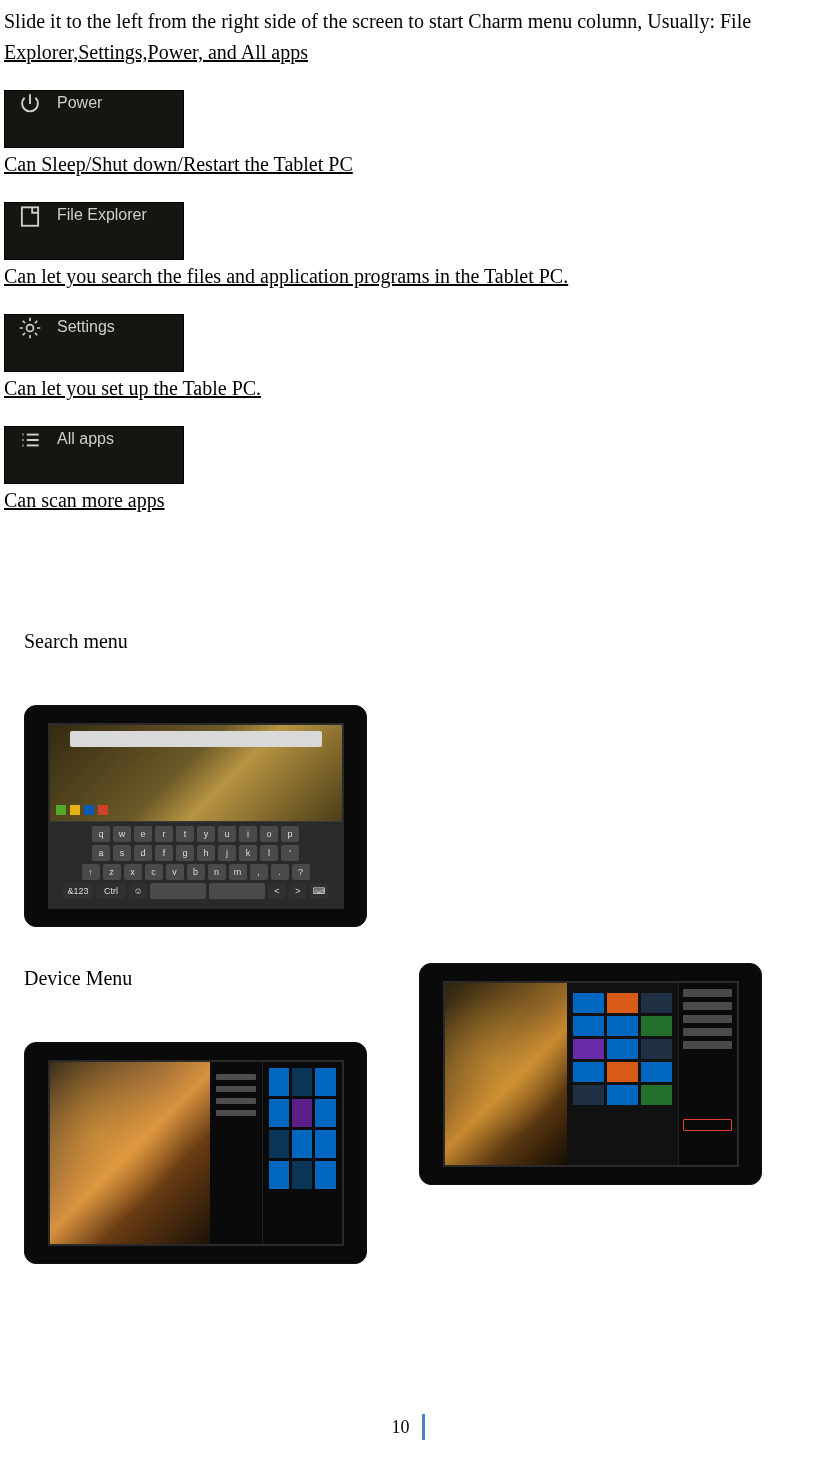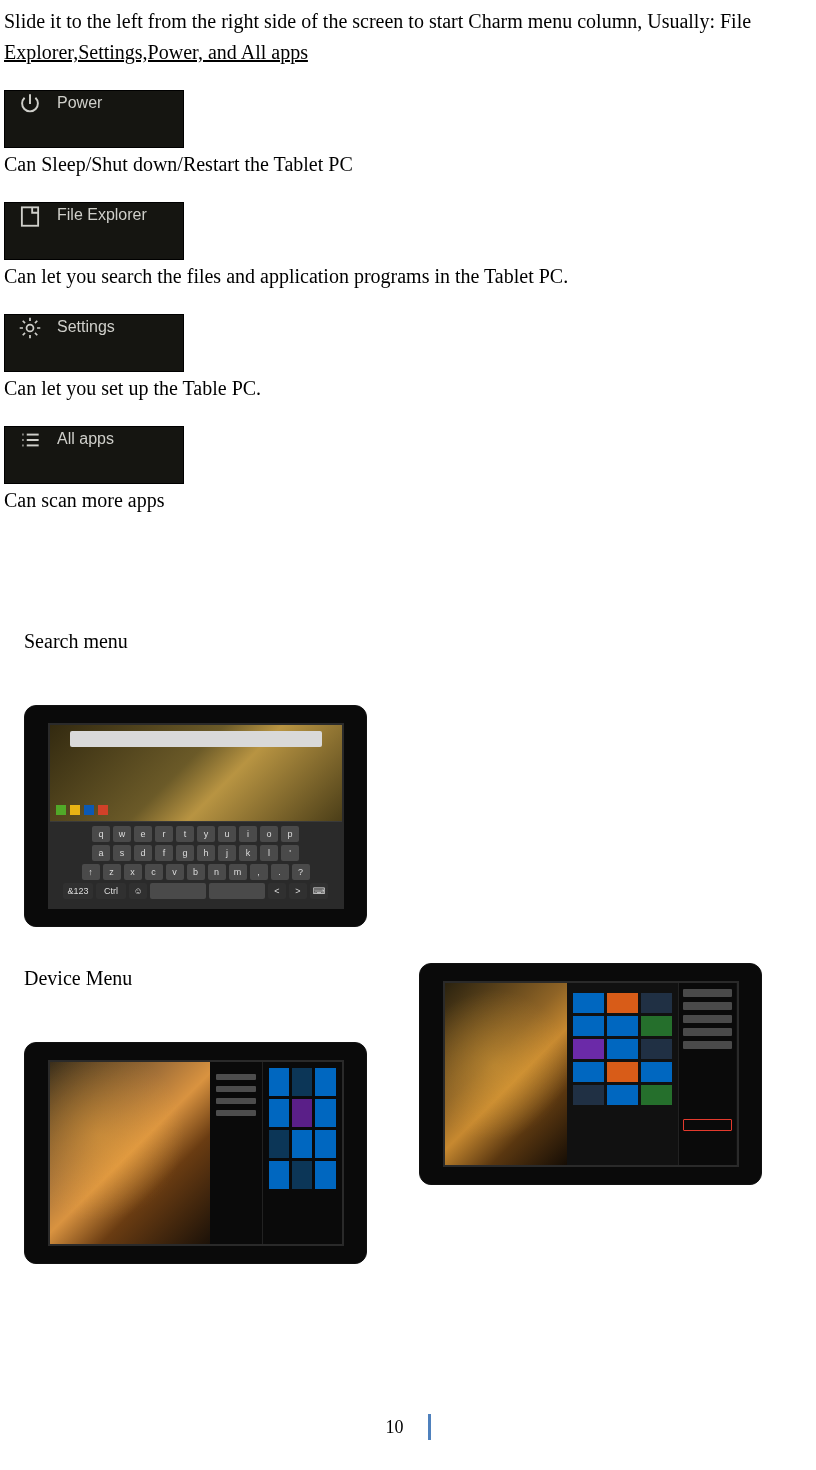--- a/index.html
+++ b/index.html
@@ -42,20 +42,21 @@
     width: 26px;
     height: 26px;
     display: flex;
     align-items: center;
     justify-content: center;
     flex: 0 0 26px;
   }
   .charm-btn .icon-wrap svg { width: 26px; height: 26px; }
   .desc {
     margin-top: 1px;
+    text-decoration: underline;
   }
 
   .figures {
     margin-top: 110px;
     padding-left: 20px;
   }
   .fig-label {
     font-size: 20px;
     margin-bottom: 4px;
   }
@@ -238,21 +239,21 @@
 
   .page-footer {
     position: absolute;
     bottom: 28px;
     left: 0;
     width: 100%;
     text-align: center;
   }
   .page-num {
     display: inline-block;
-    padding-right: 24px;
+    padding-right: 12px;
     border-right: 3px solid #4f81bd;
     font-size: 18px;
     height: 26px;
     line-height: 26px;
   }
 </style>
 </head>
 <body>
 
 <div class="page">

